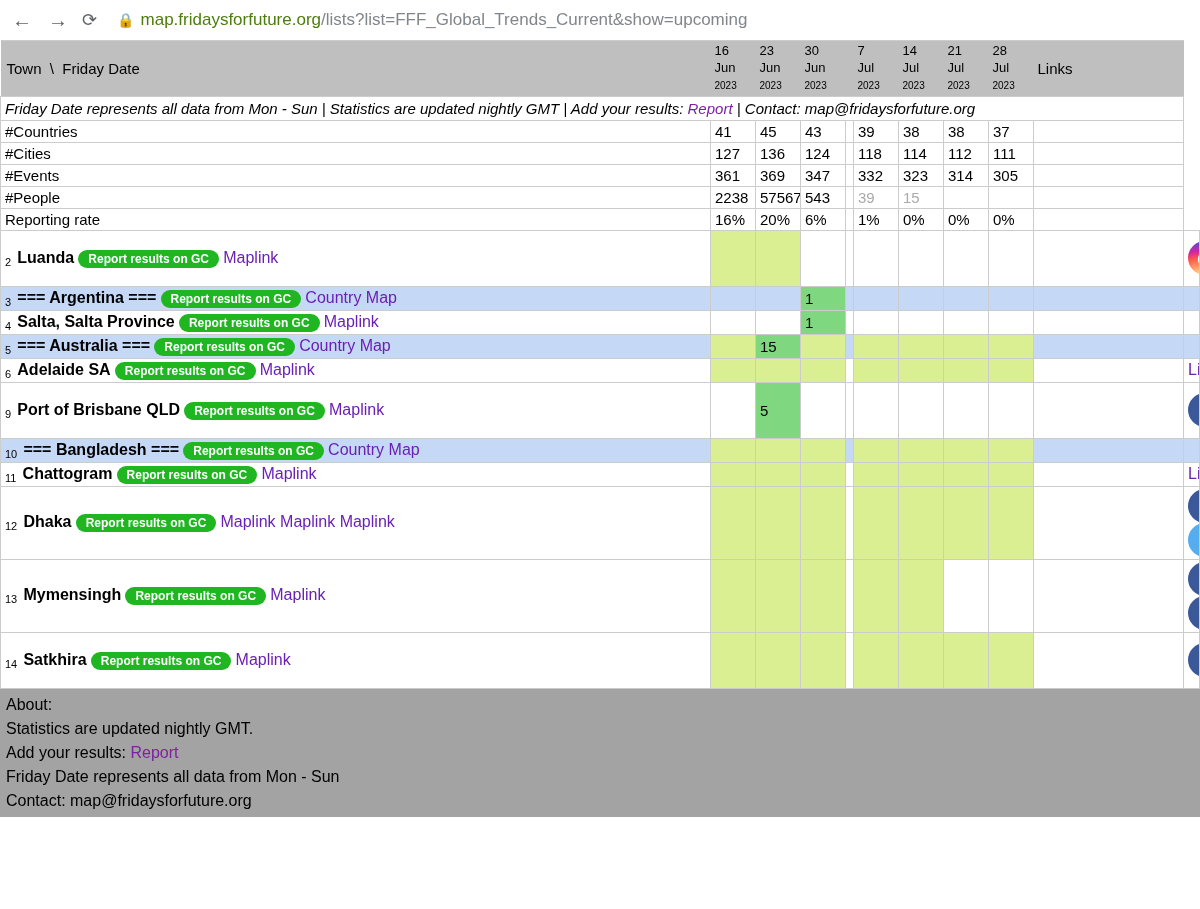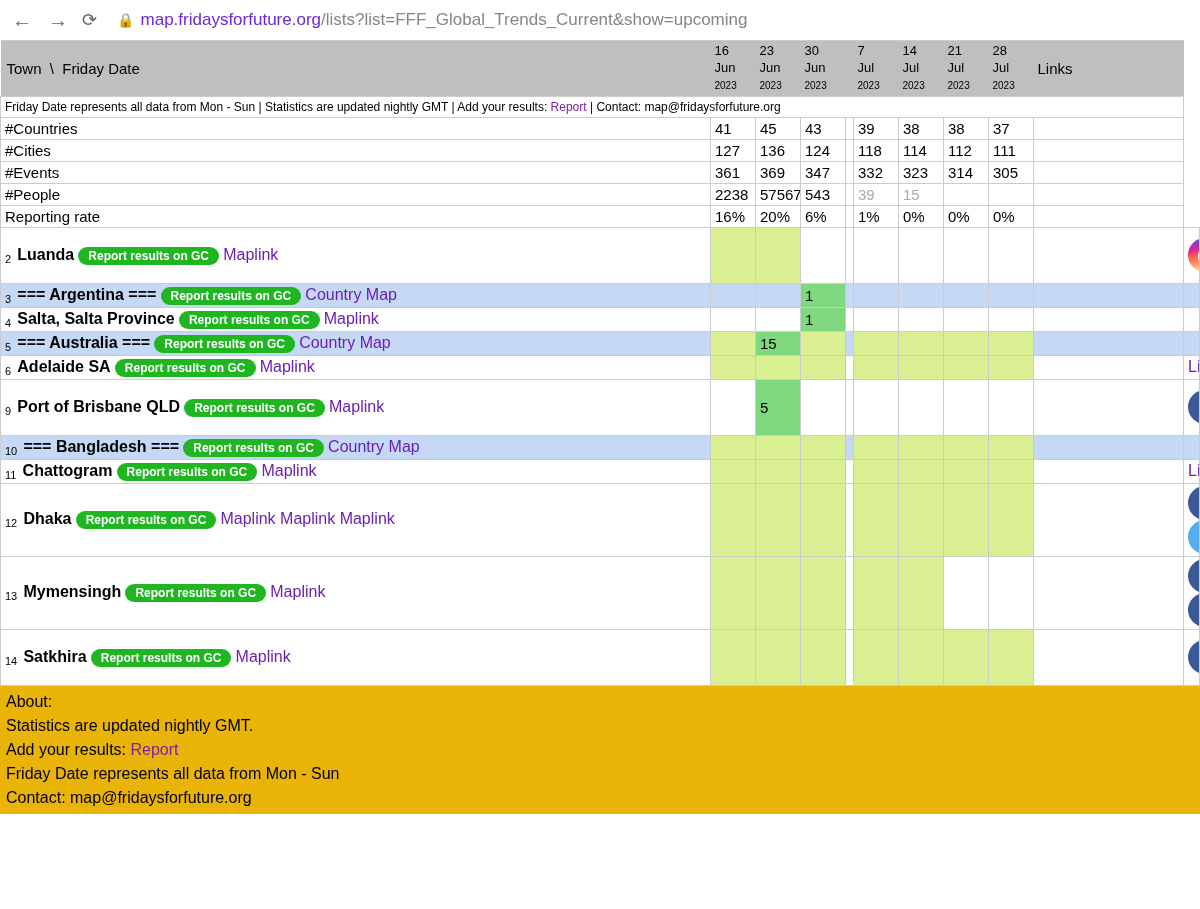--- a/index.html
+++ b/index.html
@@ -4,32 +4,32 @@
   <style>
     * { box-sizing: border-box; margin: 0; padding: 0; }
     body { font-family: Arial, sans-serif; font-size: 15px; color: #000; background: #fff; }
     
     .browser-bar { display: flex; align-items: center; padding: 6px 10px; gap: 12px; }
     .nav-arrow { font-size: 20px; color: #5f6368; cursor: pointer; width: 24px; text-align: center; }
     .reload-icon { font-size: 18px; color: #5f6368; cursor: pointer; }
     .addr-bar { flex: 1; display: flex; align-items: center; background: #fff; border-radius: 4px; padding: 4px 8px; gap: 6px; font-size: 17px; color: #202124; }
     .lock-icon { color: #5f6368; font-size: 14px; }
     .url-gray { color: #80868b; }
-    .url-dark { color: #6d28d9; }
+    .url-dark { color: #4d7c0f; }
     
     table { border-collapse: collapse; width: 100%; table-layout: fixed; }
     td, th { border: 1px solid #ccc; padding: 2px 4px; text-align: left; vertical-align: middle; font-size: 15px; overflow: hidden; }
     
     .hdr-row { background: #bfbfbf; height: 55px; }
     .hdr-row td { border-right: none; border-left: none; }
     .hdr-label { padding: 6px; }
     .date-cell { font-size: 13px; line-height: 1.3; }
     .date-cell .yr { font-size: 10px; }
     
-    .notice-row td { font-size: 12px; padding: 3px 4px; }
+    .notice-row td { font-size: 15px; padding: 3px 4px; font-style: italic; }
     .notice-link { color: #7f1fa2; cursor: pointer; }
     
     .legend-yellow { background: #d9ef91; }
     .legend-text { font-size: 15px; white-space: nowrap; overflow: hidden; }
     
     .stat-label { font-weight: normal; }
     .stat-val { font-size: 15px; margin-left: 36px; }
     .stat-gray { color: #aaa; }
     
     .country-row { background: #c5d8f5; }
@@ -41,21 +41,21 @@
     
     .cell-yellow { background: #d9ef91; }
     .cell-green { background: #7fd87f; }
     .narrow-empty { width: 10px; padding: 0; }
     
     .social-icon { width: 34px; height: 34px; border-radius: 50%; display: inline-flex; align-items: center; justify-content: center; color: #fff; font-weight: bold; font-size: 18px; cursor: pointer; }
     .icon-fb { background: #3b5998; }
     .icon-tw { background: #55acee; }
     .icon-ig { background: radial-gradient(circle at 30% 110%, #fdf497 0%, #fd5949 45%, #d6249f 60%, #285AEB 90%); }
     
-    .footer-box { background: #eab308; padding: 4px 6px; font-size: 16px; line-height: 1.5; }
+    .footer-box { background: #a3a3a3; padding: 4px 6px; font-size: 16px; line-height: 1.5; }
     
     .col-town { width: 710px; }
     .col-date { width: 45px; }
     .col-narrow { width: 8px; }
     .col-links { width: 150px; }
   </style>
 </head>
 <body>
 
 <div class="browser-bar">

